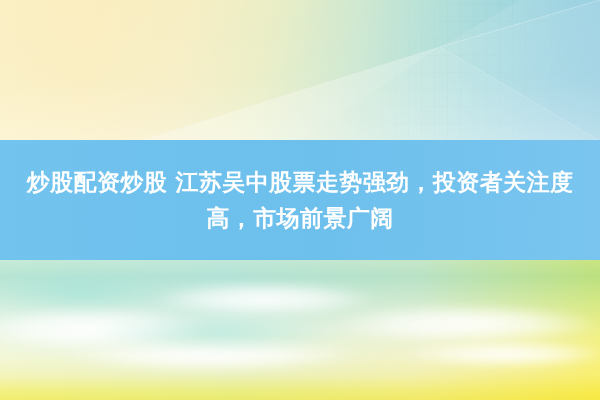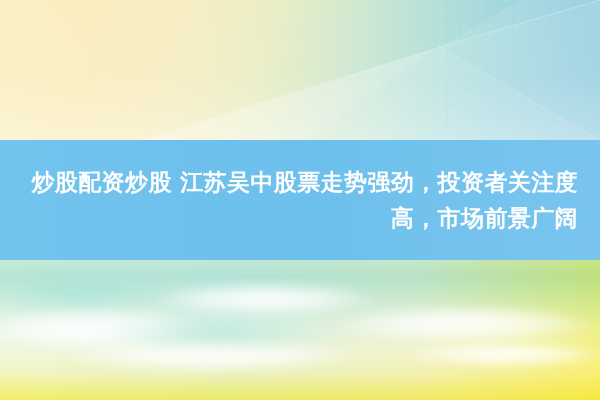--- a/index.html
+++ b/index.html
@@ -143,21 +143,21 @@
         #6ec0ec 55%,
         #74c3ee 80%,
         #79c5ef 100%);
     display: flex;
     align-items: center;
     justify-content: center;
   }
   .headline {
     width: 556px;
     margin: 0;
-    text-align: right;
+    text-align: center;
     color: #ffffff;
     font-family: "DejaVu Sans", "Liberation Sans", sans-serif;
     font-size: 23px;
     font-weight: bold;
     line-height: 36px;
     letter-spacing: 0.4px;
     text-rendering: optimizeLegibility;
   }
 </style>
 </head>

